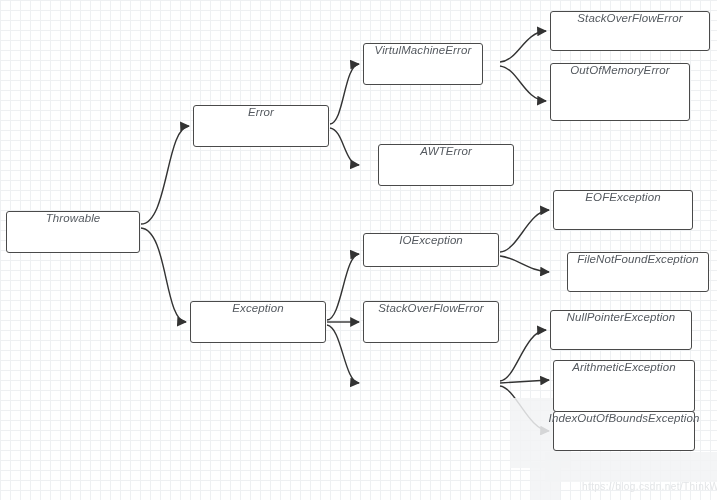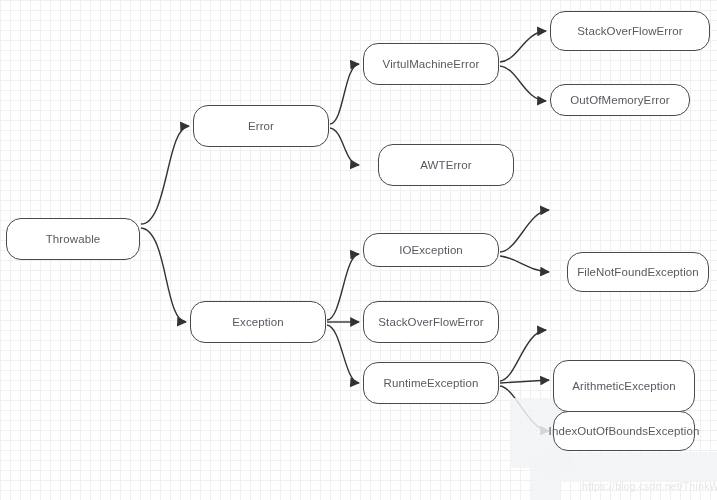--- a/index.html
+++ b/index.html
@@ -29,31 +29,31 @@
     top: 0;
     width: 717px;
     height: 500px;
     pointer-events: none;
   }
   .node {
     position: absolute;
     box-sizing: border-box;
     background: #ffffff;
     border: 1.4px solid #4a4a4a;
-    border-radius: 15px;
+    border-radius: 3px;
     display: flex;
-    align-items: center;
     justify-content: center;
     color: #555a60;
     font-size: 11.5px;
     letter-spacing: 0.1px;
     text-align: center;
     line-height: 1.1;
     white-space: nowrap;
     box-shadow: 0 0 0 0 rgba(0,0,0,0);
+    font-style: italic;
   }
   .watermark {
     position: absolute;
     color: #e3e5e7;
     font-size: 10px;
     letter-spacing: 0.4px;
     white-space: nowrap;
     user-select: none;
   }
   .wm-block {
@@ -102,65 +102,68 @@
       <path d="M 500 383 L 549 380"></path>
 
       <path d="M 500 386 C 516 388, 528 430, 549 431"></path>
     </g>
   </svg>
 
   <div class="wm-block" style="left:510px; top:398px; width:60px; height:70px;"></div>
   <div class="wm-block" style="left:545px; top:452px; width:172px; height:30px;"></div>
   <div class="wm-block" style="left:530px; top:462px; width:30px; height:38px;"></div>
 
-  <div class="node" style="left:6px; top:218px; width:134px; height:42px;">
+  <div class="node" style="left:6px; top:211px; width:134px; height:42px;">
     <span>Throwable</span>
   </div>
 
   <div class="node" style="left:193px; top:105px; width:136px; height:42px;">
     <span>Error</span>
   </div>
 
   <div class="node" style="left:190px; top:301px; width:136px; height:42px;">
     <span>Exception</span>
   </div>
 
-  <div class="node" style="left:363px; top:43px; width:136px; height:42px;">
+  <div class="node" style="left:363px; top:43px; width:120px; height:42px;">
     <span>VirtulMachineError</span>
   </div>
 
   <div class="node" style="left:363px; top:144px; width:136px; height:42px;margin-left:15px;">
     <span>AWTError</span>
   </div>
 
   <div class="node" style="left:363px; top:233px; width:136px; height:34px;">
     <span>IOException</span>
   </div>
 
   <div class="node" style="left:363px; top:301px; width:136px; height:42px;">
     <span>StackOverFlowError</span>
   </div>
 
-  <div class="node" style="left:363px; top:362px; width:136px; height:42px;">
-    <span>RuntimeException</span>
-  </div>
 
   <div class="node" style="left:550px; top:11px; width:160px; height:40px;">
     <span>StackOverFlowError</span>
   </div>
 
-  <div class="node" style="left:550px; top:84px; width:140px; height:32px;">
+  <div class="node" style="left:550px; top:63px; width:140px; height:58px;">
     <span>OutOfMemoryError</span>
   </div>
 
+  <div class="node" style="left:553px; top:190px; width:140px; height:40px;">
+    <span>EOFException</span>
+  </div>
 
   <div class="node" style="left:567px; top:252px; width:142px; height:40px;">
     <span>FileNotFoundException</span>
   </div>
 
+  <div class="node" style="left:550px; top:310px; width:142px; height:40px;">
+    <span>NullPointerException</span>
+  </div>
 
   <div class="node" style="left:553px; top:360px; width:142px; height:52px;">
     <span>ArithmeticException</span>
   </div>
 
   <div class="node" style="left:553px; top:411px; width:142px; height:40px;">
     <span>IndexOutOfBoundsException</span>
   </div>
 
   <div class="watermark" style="left:582px; top:481px;">https://blog.csdn.net/ThinkWon</div>

